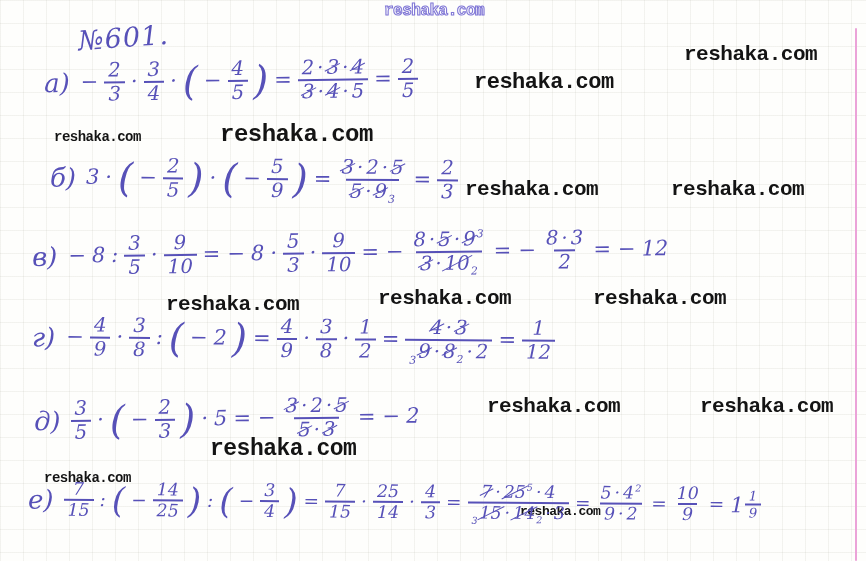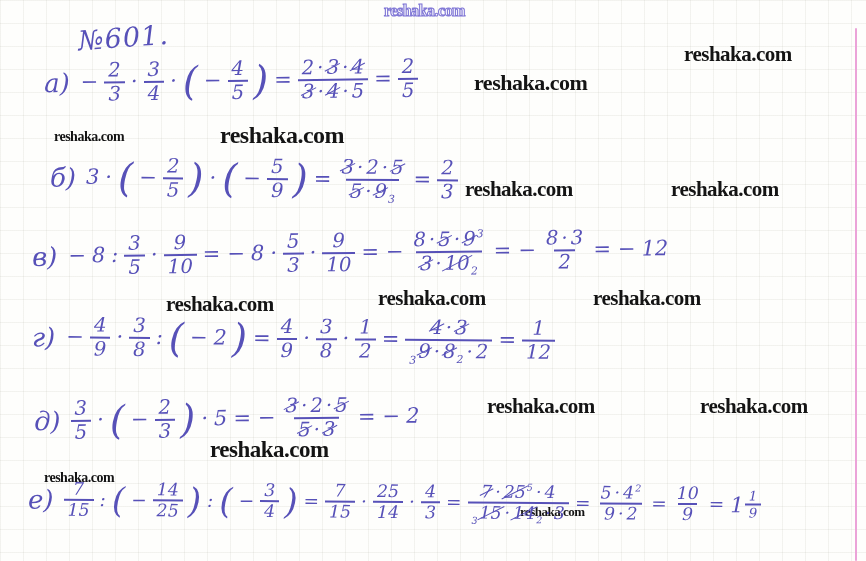--- a/index.html
+++ b/index.html
@@ -21,21 +21,21 @@
     border-radius:1px;
   }
   .problem-number{
     position:absolute;left:78px;top:22px;
     font-style:italic;font-size:27px;letter-spacing:1px;
     transform:rotate(-4deg);
   }
   
   .wm{
     position:absolute;
-    font-family:Liberation Serif, serif;
+    font-family:Liberation Mono, monospace;
     font-weight:600;letter-spacing:-0.5px;
     white-space:nowrap;line-height:1;
   }
   .wm.outline{
     font-weight:700;
     color:#ffffff;
     -webkit-text-stroke:1.1px #8279d6;
     text-shadow:0 0 1px #a89fe8;
   }
   

